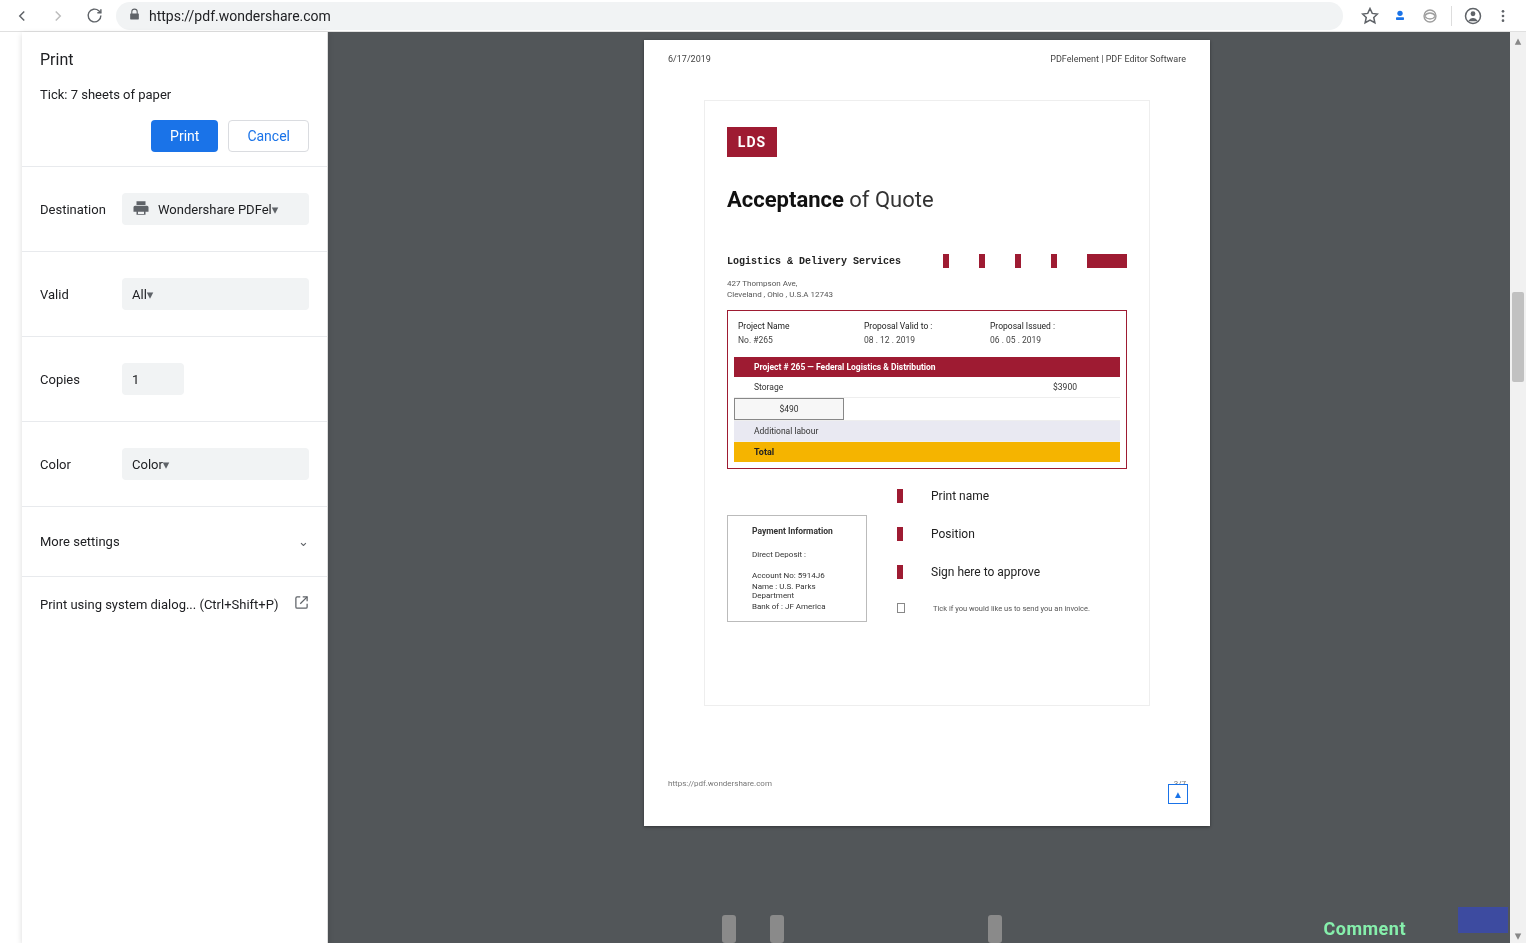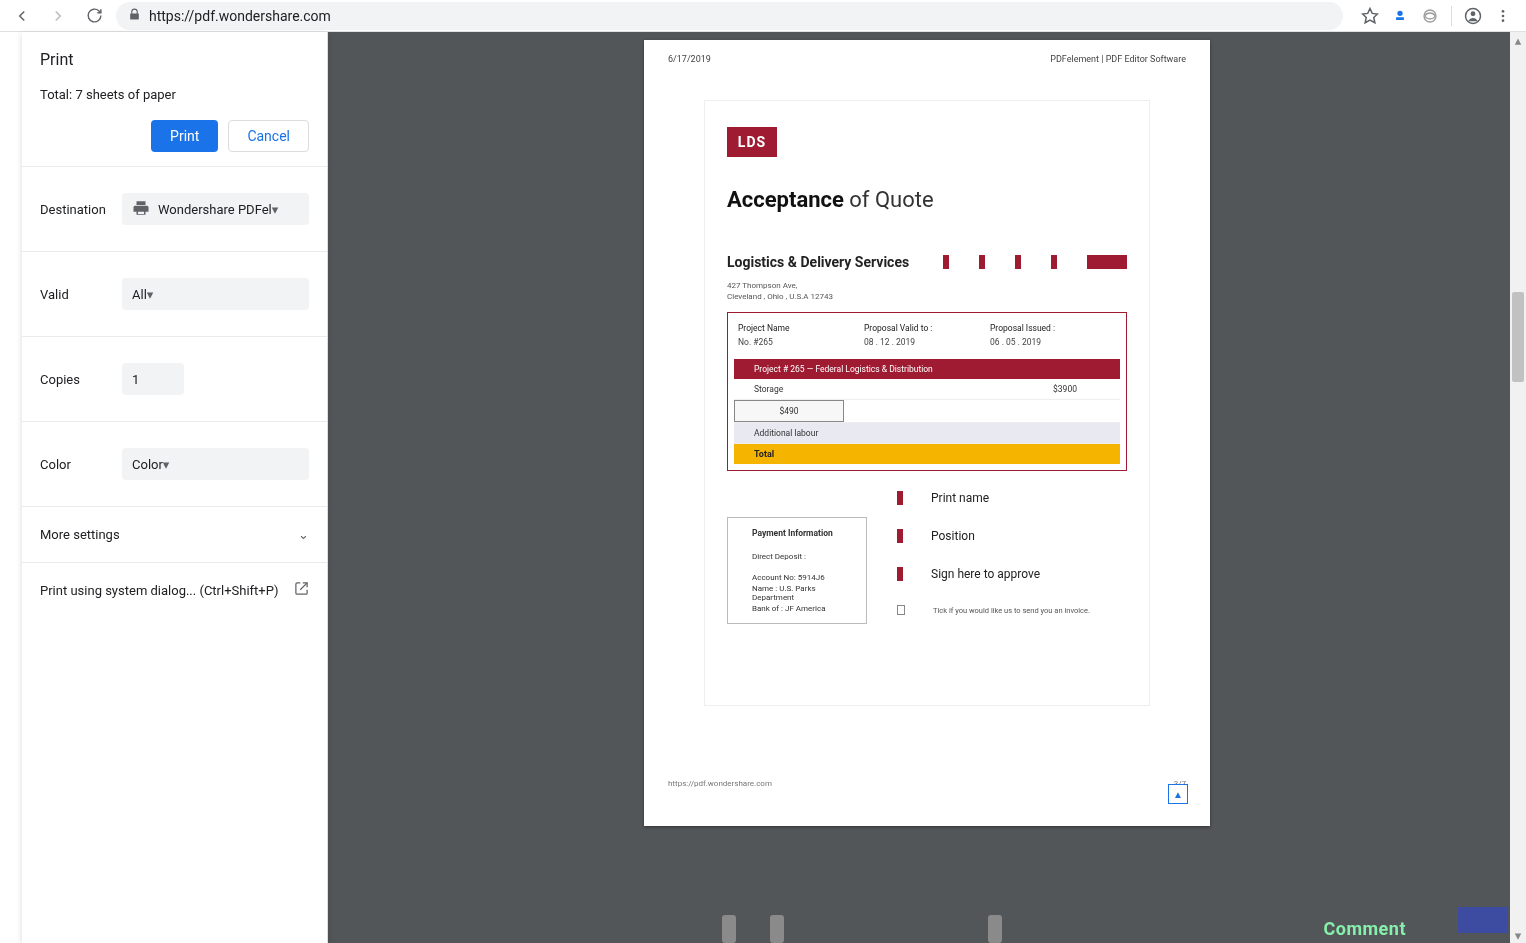--- a/index.html
+++ b/index.html
@@ -104,21 +104,21 @@
     color:#202124;
     cursor: pointer;
     font-size: 13px;
   }
   .pp-control.narrow { flex: 0 0 62px; justify-content:flex-start; }
   .dest-content { display:flex; align-items:center; gap:8px; overflow:hidden; }
   .dest-content .txt { white-space:nowrap; overflow:hidden; text-overflow:ellipsis; max-width:116px; }
   .chev { color:#5f6368; }
   .pp-more {
     border-top: 1px solid #e8eaed;
-    padding: 20px 18px;
+    padding: 27px 18px;
     display:flex; align-items:center; justify-content:space-between;
     cursor:pointer;
   }
   .pp-system {
     border-top: 1px solid #e8eaed;
     padding: 18px 18px;
     display:flex; align-items:center; justify-content:space-between;
     color:#202124;
     cursor:pointer;
   }
@@ -176,34 +176,35 @@
   .logo-badge {
     width:50px; height:30px; background:#9e1b32;
     color:#fff; font-weight:700; font-size:14px;
     display:flex; align-items:center; justify-content:center;
     letter-spacing:1px;
   }
   .doc-title { margin-top:30px; font-size:22px; color:#111; }
   .doc-title .bold { font-weight:700; }
   .doc-title .light { font-weight:400; color:#333; }
   .svc-row { margin-top: 42px; display:flex; align-items:center; justify-content:space-between; }
-  .svc-name { font-size:14px; font-weight:700; color:#222; }
+  .svc-name { font-size:10px; font-weight:700; color:#222;font-family:Liberation Mono, monospace; }
   .ticks { display:flex; gap:30px; align-items:center; }
   .tick { width:6px; height:14px; background:#9e1b32; }
   .tick.wide { width:40px; height:14px; background:#9e1b32; }
   .addr { margin-top:10px; font-size:8px; color:#555; line-height:1.4; }
   .proposal-box { margin-top: 10px; border:1px solid #9e1b32; }
   .proposal-head { display:flex; padding:10px 10px 4px 10px; font-size:8.5px; color:#222; }
   .proposal-head > div { flex:1; }
   .proposal-sub { display:flex; padding:0 10px 10px 10px; font-size:8.5px; color:#444; }
   .proposal-sub > div { flex:1; }
   .project-bar {
     background:#9e1b32; color:#fff; font-size:8.5px;
     padding:5px 20px;
     margin: 2px 6px 0 6px;
+    font-weight: bold;
   }
   .line-row {
     display:flex; font-size:8.5px; color:#333;
     margin: 0 6px;
     border-bottom: 1px solid #eee;
   }
   .line-row .desc { flex:1; padding:5px 20px 5px 20px; }
   .line-row .amt {
     width: 110px; text-align:center; padding:5px 12px;
   }
@@ -336,21 +337,21 @@
     </span>
   </div>
 </div>
 
 <div class="main">
 
   <div class="print-panel">
     <div class="pp-header">
       <div class="pp-title">Print</div>
       <div class="pp-total">
-        <span>Total: </span><span class="bold">7 sheets of paper</span>
+        <span>Tick: </span><span class="bold">7 sheets of paper</span>
       </div>
       <div class="pp-actions">
         <div class="btn btn-primary">Print</div>
         <div class="btn btn-secondary">Cancel</div>
       </div>
     </div>
 
     <div class="pp-section">
       <div class="pp-label">Destination</div>
       <div class="pp-control">

